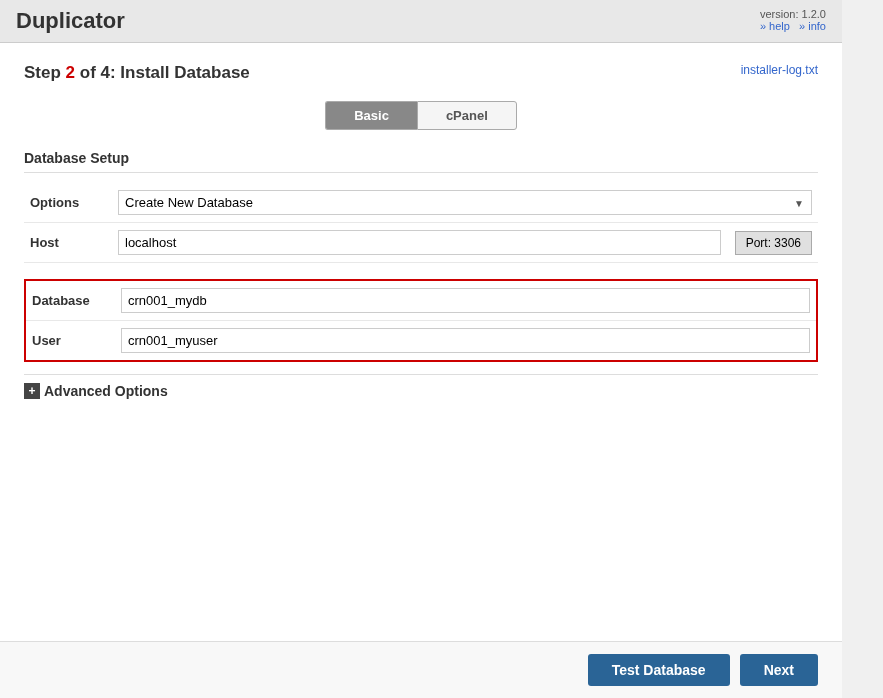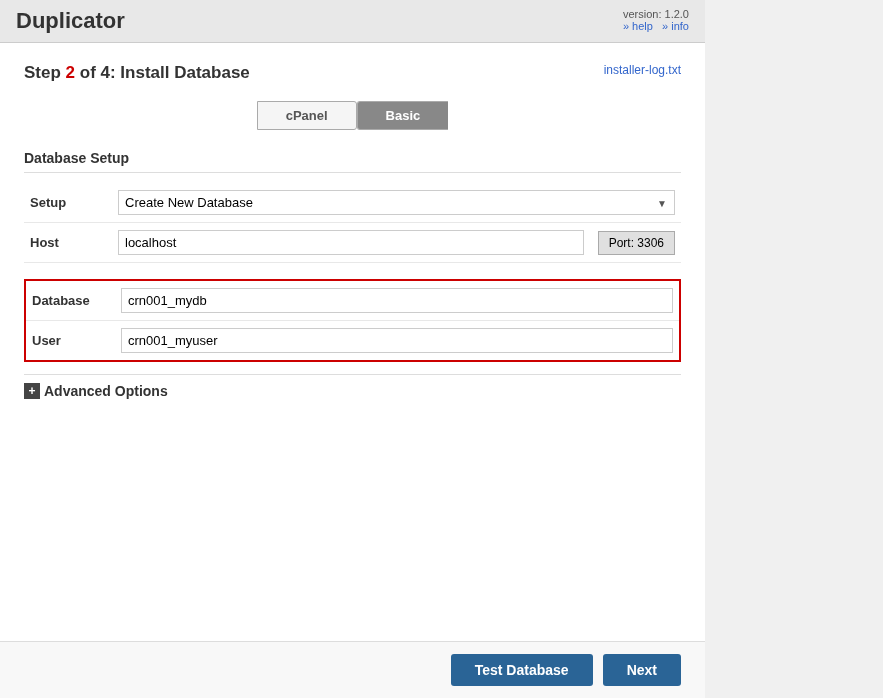--- a/index.html
+++ b/index.html
@@ -7,21 +7,21 @@
       font-family: Arial, sans-serif;
       font-size: 13px;
       background: #f0f0f0;
       color: #333;
       width: 883px;
       min-height: 698px;
     }
 
     .app-wrapper {
       background: #fff;
-      width: 705px;
+      width: 842px;
       min-height: 698px;
       display: flex;
       flex-direction: column;
     }
 
     
     .header {
       background: #e8e8e8;
       border-bottom: 1px solid #ccc;
       padding: 8px 16px 8px 16px;
@@ -310,34 +310,34 @@
   <div class="content">
 
     <div class="step-header">
       <div class="step-title">
         <span>Step </span><span class="step-number">2</span><span> of 4: Install Database</span>
       </div>
       <a href="#" class="installer-log-link">installer-log.txt</a>
     </div>
 
     <div class="tabs-container">
+      <div class="tab tab-basic">
+        <span>Basic</span>
+      </div>
       <div class="tab tab-cpanel">
         <span>cPanel</span>
       </div>
-      <div class="tab tab-basic">
-        <span>Basic</span>
-      </div>
     </div>
 
     <div class="section-title">Database Setup</div>
 
     <table class="form-table">
       <tbody>
           <tr>
-        <td class="label-cell">Setup</td>
+        <td class="label-cell">Options</td>
         <td class="input-cell">
           <div class="select-wrapper">
             <select class="action-select"><option>Create New Database</option><option>Connect to Existing Database</option></select>
           </div>
         </td>
       </tr>
       <tr>
         <td class="label-cell">Host</td>
         <td class="input-cell">
           <div class="host-cell">

